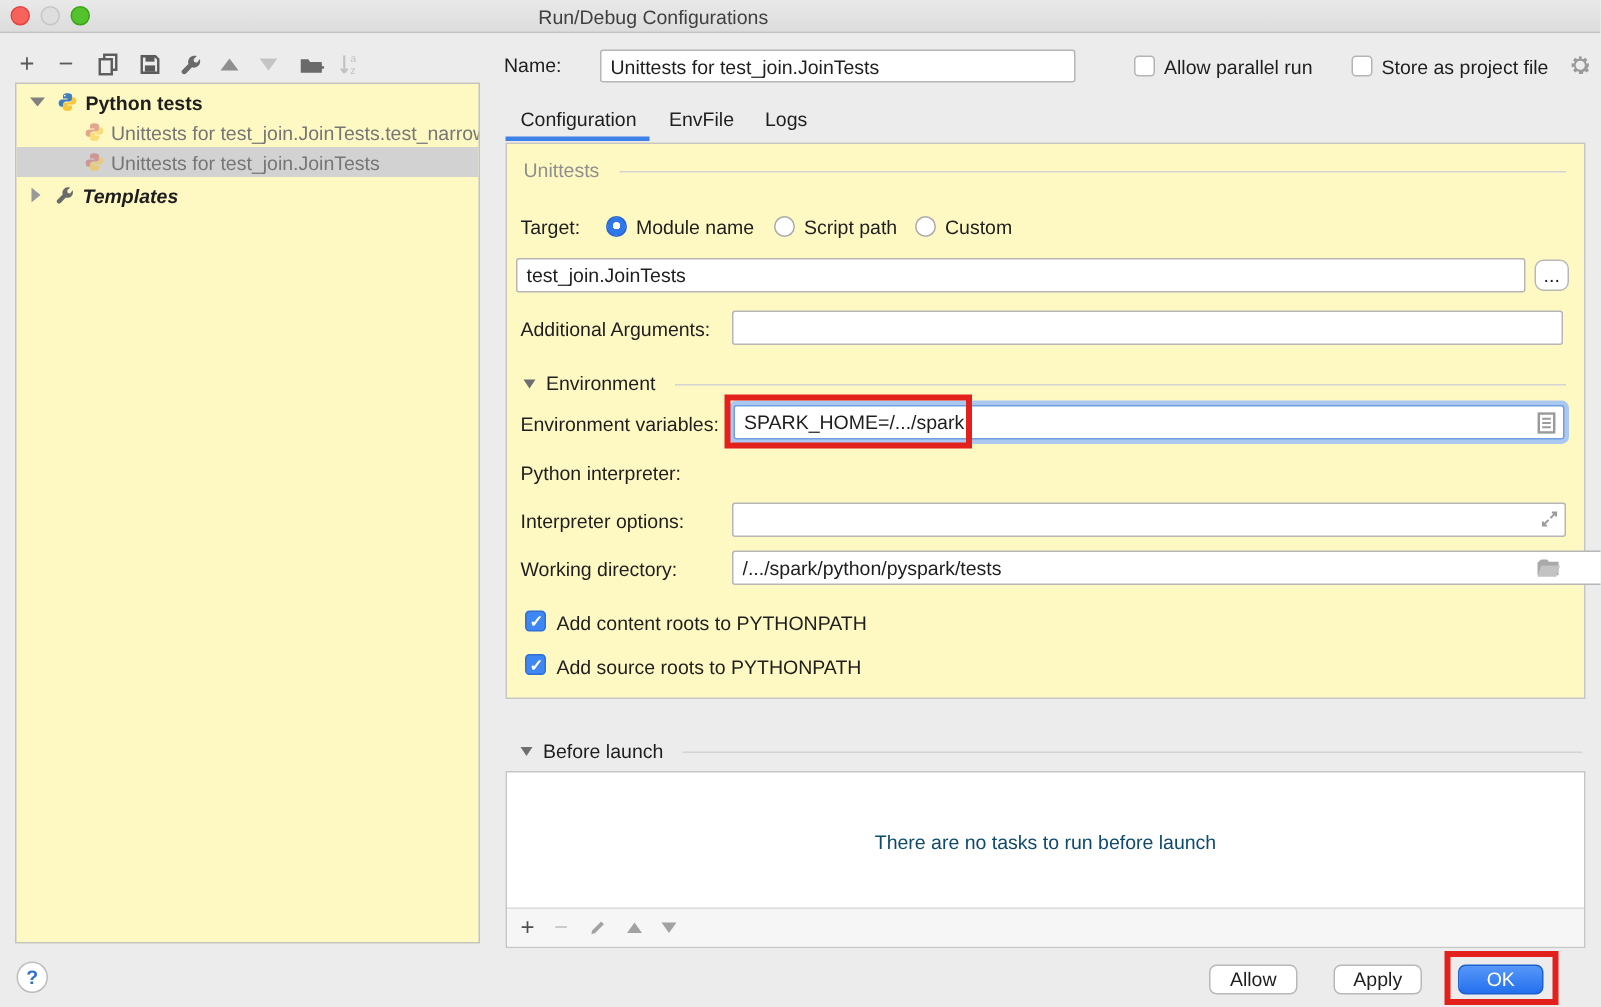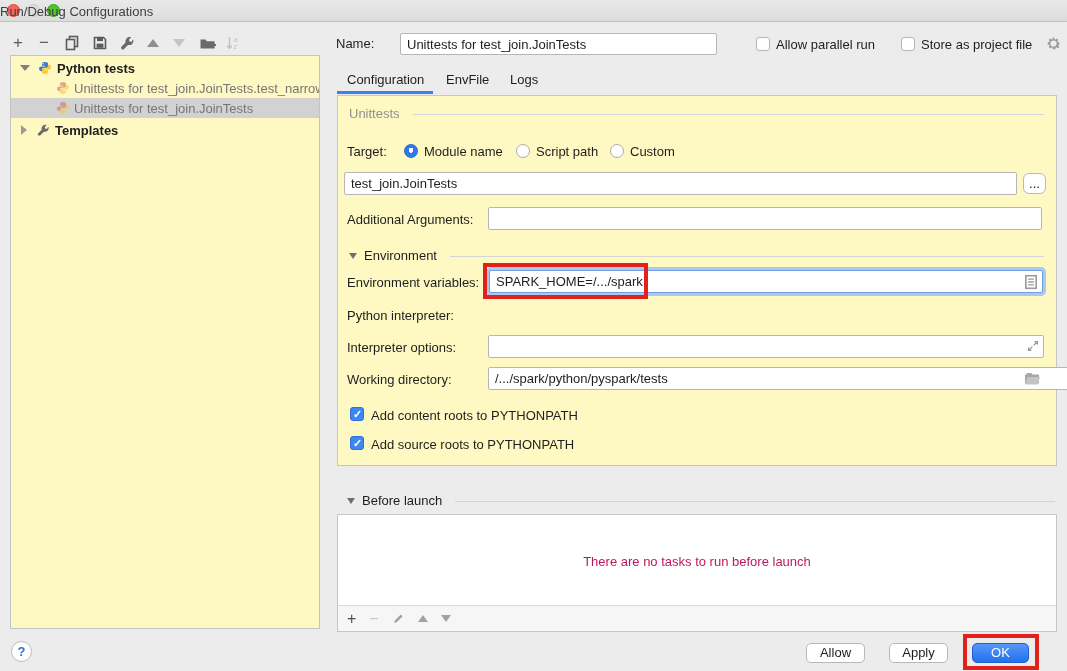--- a/index.html
+++ b/index.html
@@ -14,21 +14,21 @@
   
   .titlebar {
     left:0; top:0; width:1067px; height:22px;
     background:linear-gradient(#e9e9e9,#dcdcdc);
     border-bottom:1px solid #c2c2c2;
   }
   .traffic { width:13px; height:13px; border-radius:50%; top:4px; }
   .t-red   { left:7px;  background:#f7635c; border:1px solid #e2453f; }
   .t-gray  { left:27px; background:#dedede; border:1px solid #c6c6c6; }
   .t-green { left:47px; background:#54c22d; border:1px solid #3aa414; }
-  .title-text { left:0; top:4px; width:871px; text-align:left; color:#3f3f3f; }
+  .title-text { left:0; top:4px; width:871px; text-align:center; color:#3f3f3f; }
 
   
   .tbicon { top:33px; width:20px; height:20px; display:flex; align-items:center; justify-content:center; }
   .glyph { font-size:17px; line-height:18px; color:#5b5b5b; }
   .tri { width:0; height:0; }
   .tri-up    { border-left:6px solid transparent; border-right:6px solid transparent; border-bottom:8px solid #8f8f8f; }
   .tri-down  { border-left:6px solid transparent; border-right:6px solid transparent; border-top:8px solid #c4c4c4; }
 
   
   .treepanel { left:10px; top:55px; width:310px; height:574px; background:#fef9c3; border:1px solid #c3c3c3; overflow:hidden; }
@@ -170,21 +170,21 @@
       <path d="M7.1 12.9c2.4 0 2.9-.9 2.9-2.1V9.3H7v-.7h3.8c1.2 0 2.1-.8 2.1-2.4s-.9-2.4-2.1-2.4h-.9v1.5c0 1.1-.9 2-2 2H5.7c-1 0-1.8.8-1.8 1.8v1.7c0 1.3.8 2.1 3.2 2.1z" fill="#f7c73c"></path>
     </svg>
     <span class="graytext" style="margin-left:4px;">Unittests for test_join.JoinTests</span>
   </div>
 
   <div class="treerow" style="top:64px;">
     <div style="margin-left:10px;" class="tree-disc-closed"></div>
     <svg class="icon14" style="margin-left:9px;" viewBox="0 0 16 16">
       <path d="M14.2 4.3c.6 1.6.2 3.4-1 4.6-1.1 1.1-2.8 1.5-4.2 1L5 14c-.7.7-1.7.7-2.4 0-.7-.7-.7-1.7 0-2.4l4-4C6.1 6.2 6.5 4.5 7.6 3.4c1.2-1.2 3-1.6 4.6-1L10 4.6l.5 1.8 1.8.5 1.9-2.6z" fill="#6a6a6a"></path>
     </svg>
-    <span class="bold" style="margin-left:5px;">Templates</span>
+    <span class="bold" style="margin-left:5px;font-style:italic;">Templates</span>
   </div>
 </div>
 
 <span class="label" style="left:336px; top:36px;">Name:</span>
 <input class="field" style="left: 400px; top: 33px; width: 317px; height: 22px;" readonly="" value="Unittests for test_join.JoinTests">
 
 <div class="cb" style="left:756px; top:37px;"></div>
 <span class="label" style="left:776px; top:37px;">Allow parallel run</span>
 
 <div class="cb" style="left:901px; top:37px;"></div>
@@ -250,21 +250,21 @@
 </div>
 
 <div class="annotation" style="left:483px; top:263px; width:165px; height:36px;"></div>
 
 <div class="sec-tri" style="position:absolute; left:347px; top:498px;"></div>
 <span class="label" style="left:362px; top:493px;">Before launch</span>
 <div class="sep" style="left:455px; top:501px; width:600px;"></div>
 
 <div class="abs launchbox">
   <div style="position:absolute; left:0; top:0; width:100%; height:92px; display:flex; align-items:center; justify-content:center;">
-    <span style="color:#be185d;">There are no tasks to run before launch</span>
+    <span style="color:#0c4a6e;">There are no tasks to run before launch</span>
   </div>
   <div class="launch-toolbar">
     <span class="glyph" style="font-size:16px; color:#4f4f4f;">+</span>
     <span class="glyph" style="font-size:16px; color:#c6c6c6;">−</span>
     <svg width="13" height="13" viewBox="0 0 13 13">
       <path d="M2.2 10.8l.6-2.4 6-6 1.8 1.8-6 6-2.4.6z" fill="#a2a2a2"></path>
     </svg>
     <div class="tri" style="border-left:5px solid transparent;border-right:5px solid transparent;border-bottom:7px solid #a2a2a2;"></div>
     <div class="tri" style="border-left:5px solid transparent;border-right:5px solid transparent;border-top:7px solid #a2a2a2;"></div>
   </div>

